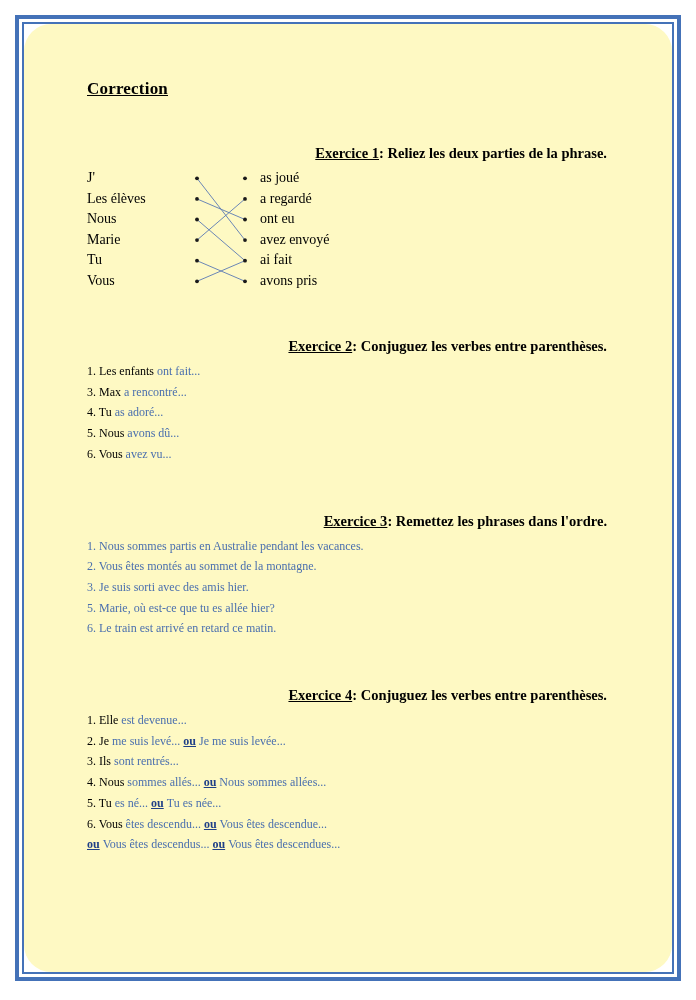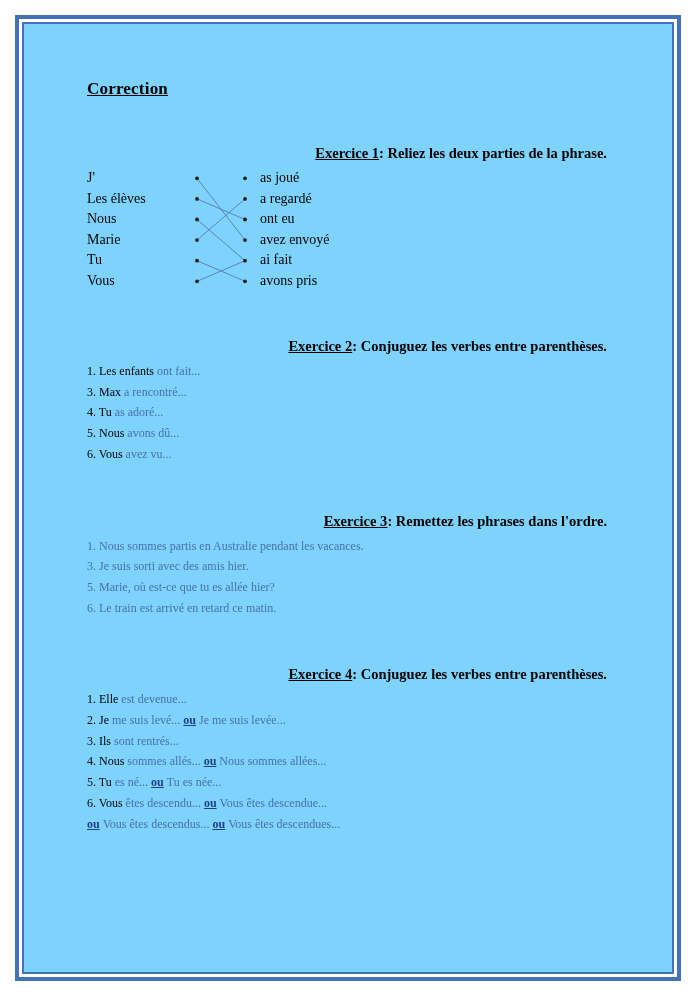--- a/index.html
+++ b/index.html
@@ -34,22 +34,23 @@
     box-sizing: border-box;
     border: 2px solid #4472b8;
     background: #ffffff;
   }
   #page-body {
     position: absolute;
     left: 0;
     top: 0;
     right: 0;
     bottom: 0;
-    background: #7dd3fc;
+    background: #fef9c3;
     overflow: hidden;
+    border-radius: 27px;
   }
 
   
   .content {
     position: absolute;
     left: 63px;
     top: 55px;
     width: 520px;
   }
 
@@ -197,20 +198,21 @@
         </div>
 
         <div class="gap-2"></div>
 
         
         <div class="ex-block">
           <div class="ex-heading">
             <span class="ex-label">Exercice 3</span><span>: </span><span>Remettez les phrases dans l'ordre.</span>
           </div>
           <div class="ans-line blue-all">1. Nous sommes partis en Australie pendant les vacances.</div>
+          <div class="ans-line blue-all">2. Vous êtes montés au sommet de la montagne.</div>
           <div class="ans-line blue-all">3. Je suis sorti avec des amis hier.</div>
           <div class="ans-line blue-all">5. Marie, où est-ce que tu es allée hier?</div>
           <div class="ans-line blue-all">6. Le train est arrivé en retard ce matin.</div>
         </div>
 
         <div class="gap-3"></div>
 
         
         <div class="ex-block">
           <div class="ex-heading">

